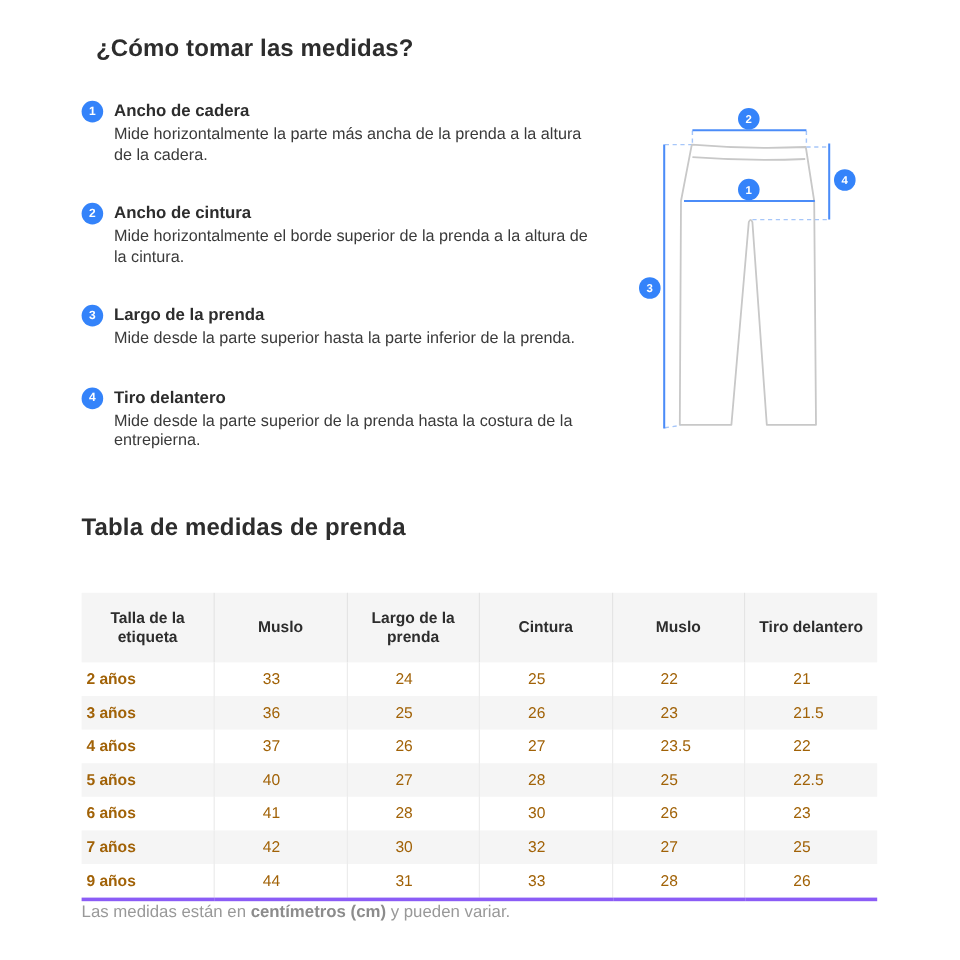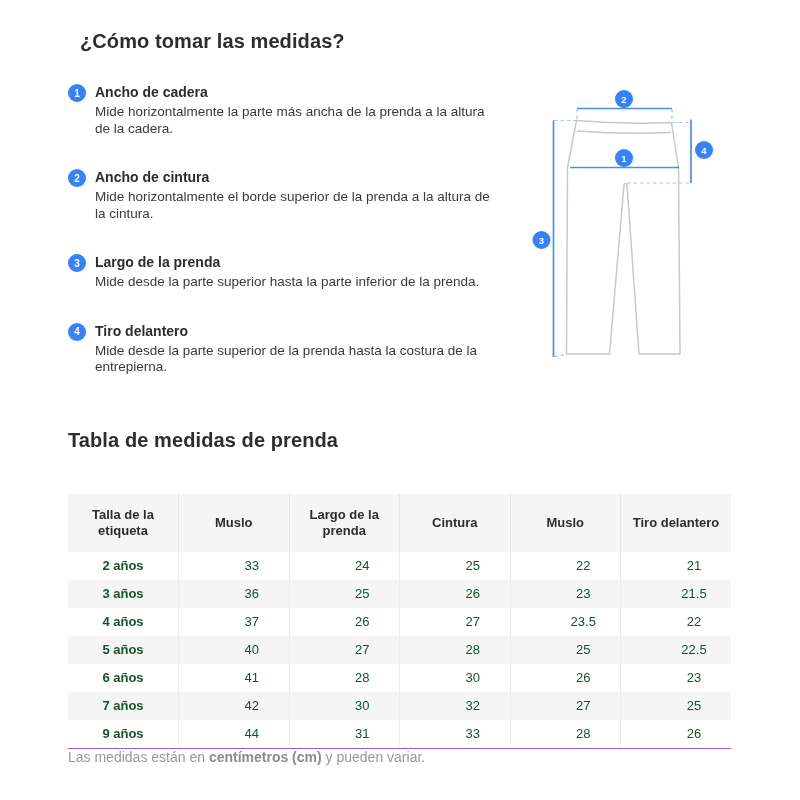--- a/index.html
+++ b/index.html
@@ -60,30 +60,29 @@
     font-weight: 700;
     color: #2d2d2d;
     text-align: center;
     line-height: 16px;
     padding: 13px 6px;
     height: 58px;
     vertical-align: middle;
   }
   .size-table th + th { border-left: 1px solid #e4e4e4; }
   .size-table td {
-    text-align: center;
-    color: #14532d;
+    color: #a16207;
     padding: 6px 4px;
     height: 28px;
     line-height: 16px;
     vertical-align: middle;
   }
   .size-table td + td { border-left: 1px solid #ececec; padding-left: 40px; }
   .size-table tbody tr:nth-child(even) { background: #f5f5f5; }
-  .size-table tbody tr:last-child td { border-bottom: 1px solid #8b5cf6; }
+  .size-table tbody tr:last-child td { border-bottom: 3px solid #8b5cf6; }
   .size-table td.row-label { font-weight: 700; }
 
   .footnote {
     font-size: 14px;
     color: #999;
   }
   .footnote strong { color: #8c8c8c; font-weight: 700; }
 </style>
 </head>
 <body>

